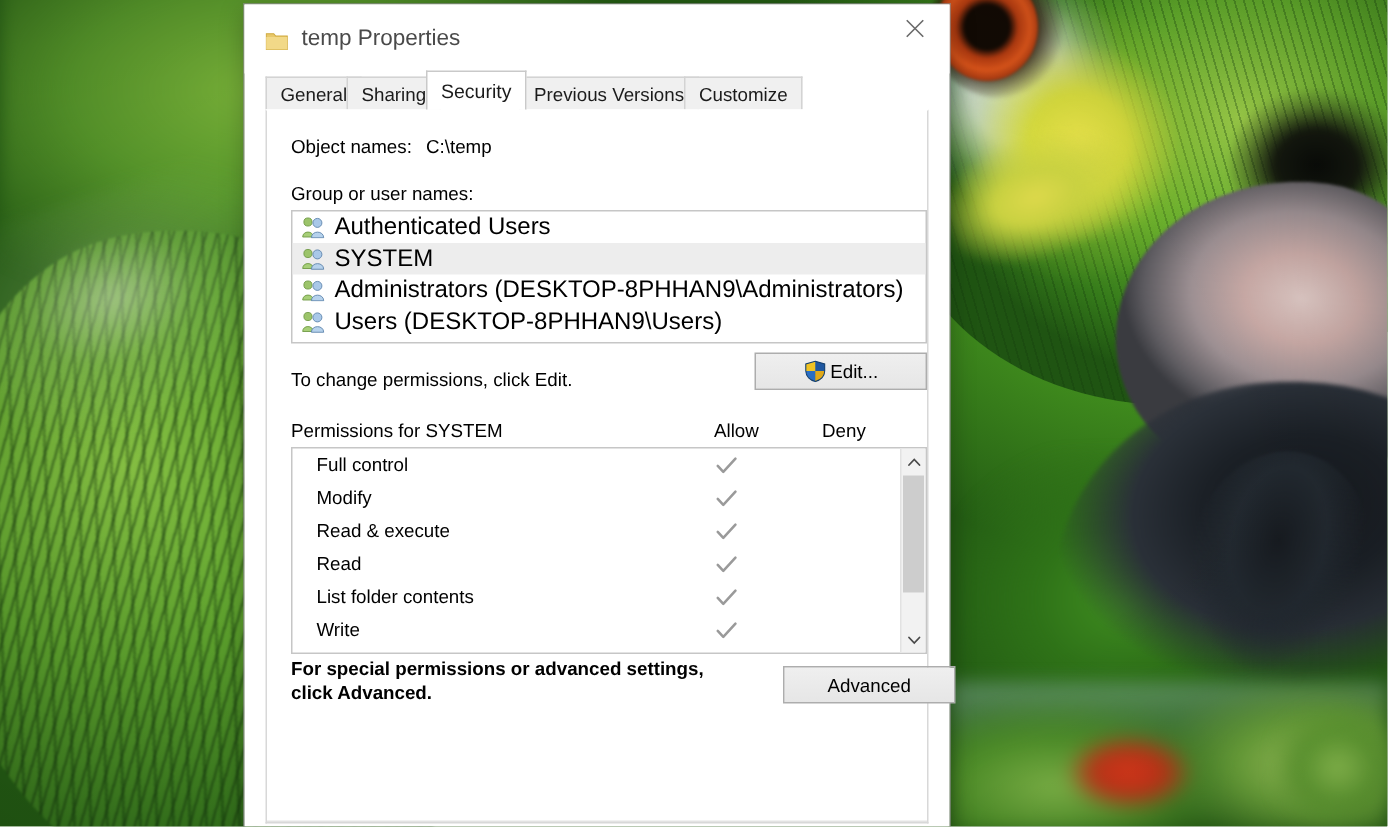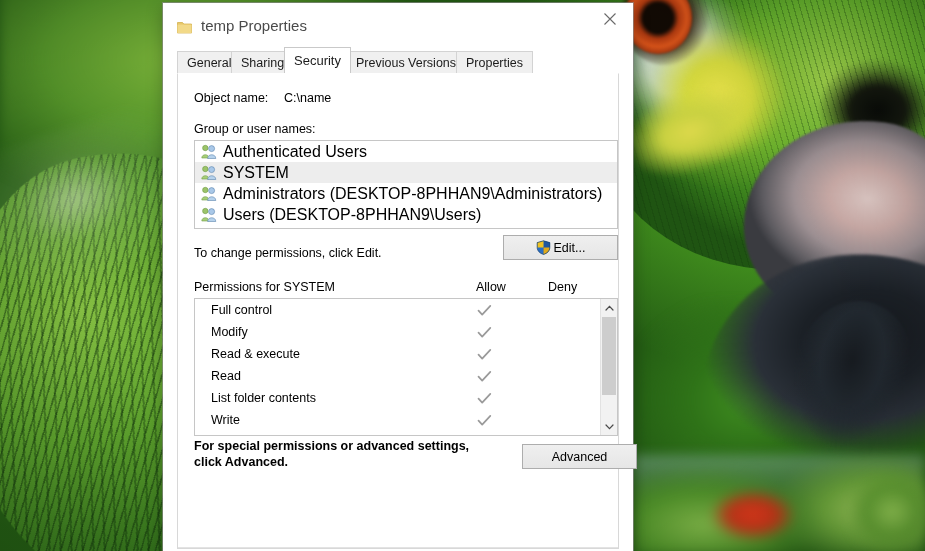--- a/index.html
+++ b/index.html
@@ -471,28 +471,28 @@
       <div class="tab" style="left:54px;">
           <span>Sharing</span>
         </div>
       <div class="tab active" style="left:107px;">
           <span>Security</span>
         </div>
       <div class="tab" style="left:169px;">
           <span>Previous Versions</span>
         </div>
       <div class="tab" style="left:279px;">
-          <span>Properties</span>
+          <span>Customize</span>
         </div>
     </div>
 
     <div class="tab-body">
 
-      <span class="pane lbl objname-label">Object name:</span>
-      <span class="pane lbl objname-value">C:\name</span>
+      <span class="pane lbl objname-label">Object names:</span>
+      <span class="pane lbl objname-value">C:\temp</span>
 
       <span class="pane lbl group-label">Group or user names:</span>
 
       <div class="pane userlist">
         <div class="user-row">
           <span class="user-icon">
             <svg width="16" height="15" viewBox="0 0 16 15">
               <circle cx="4.3" cy="4" r="2.7" fill="#9cc46a" stroke="#6f9a45" stroke-width="0.6"></circle>
               <path d="M0.8 14 C0.8 9.6 7.8 9.6 7.8 14 Z" fill="#a7cf78" stroke="#6f9a45" stroke-width="0.6"></path>
               <circle cx="10.6" cy="4.6" r="3" fill="#a9c8e8" stroke="#5d84ad" stroke-width="0.6"></circle>

